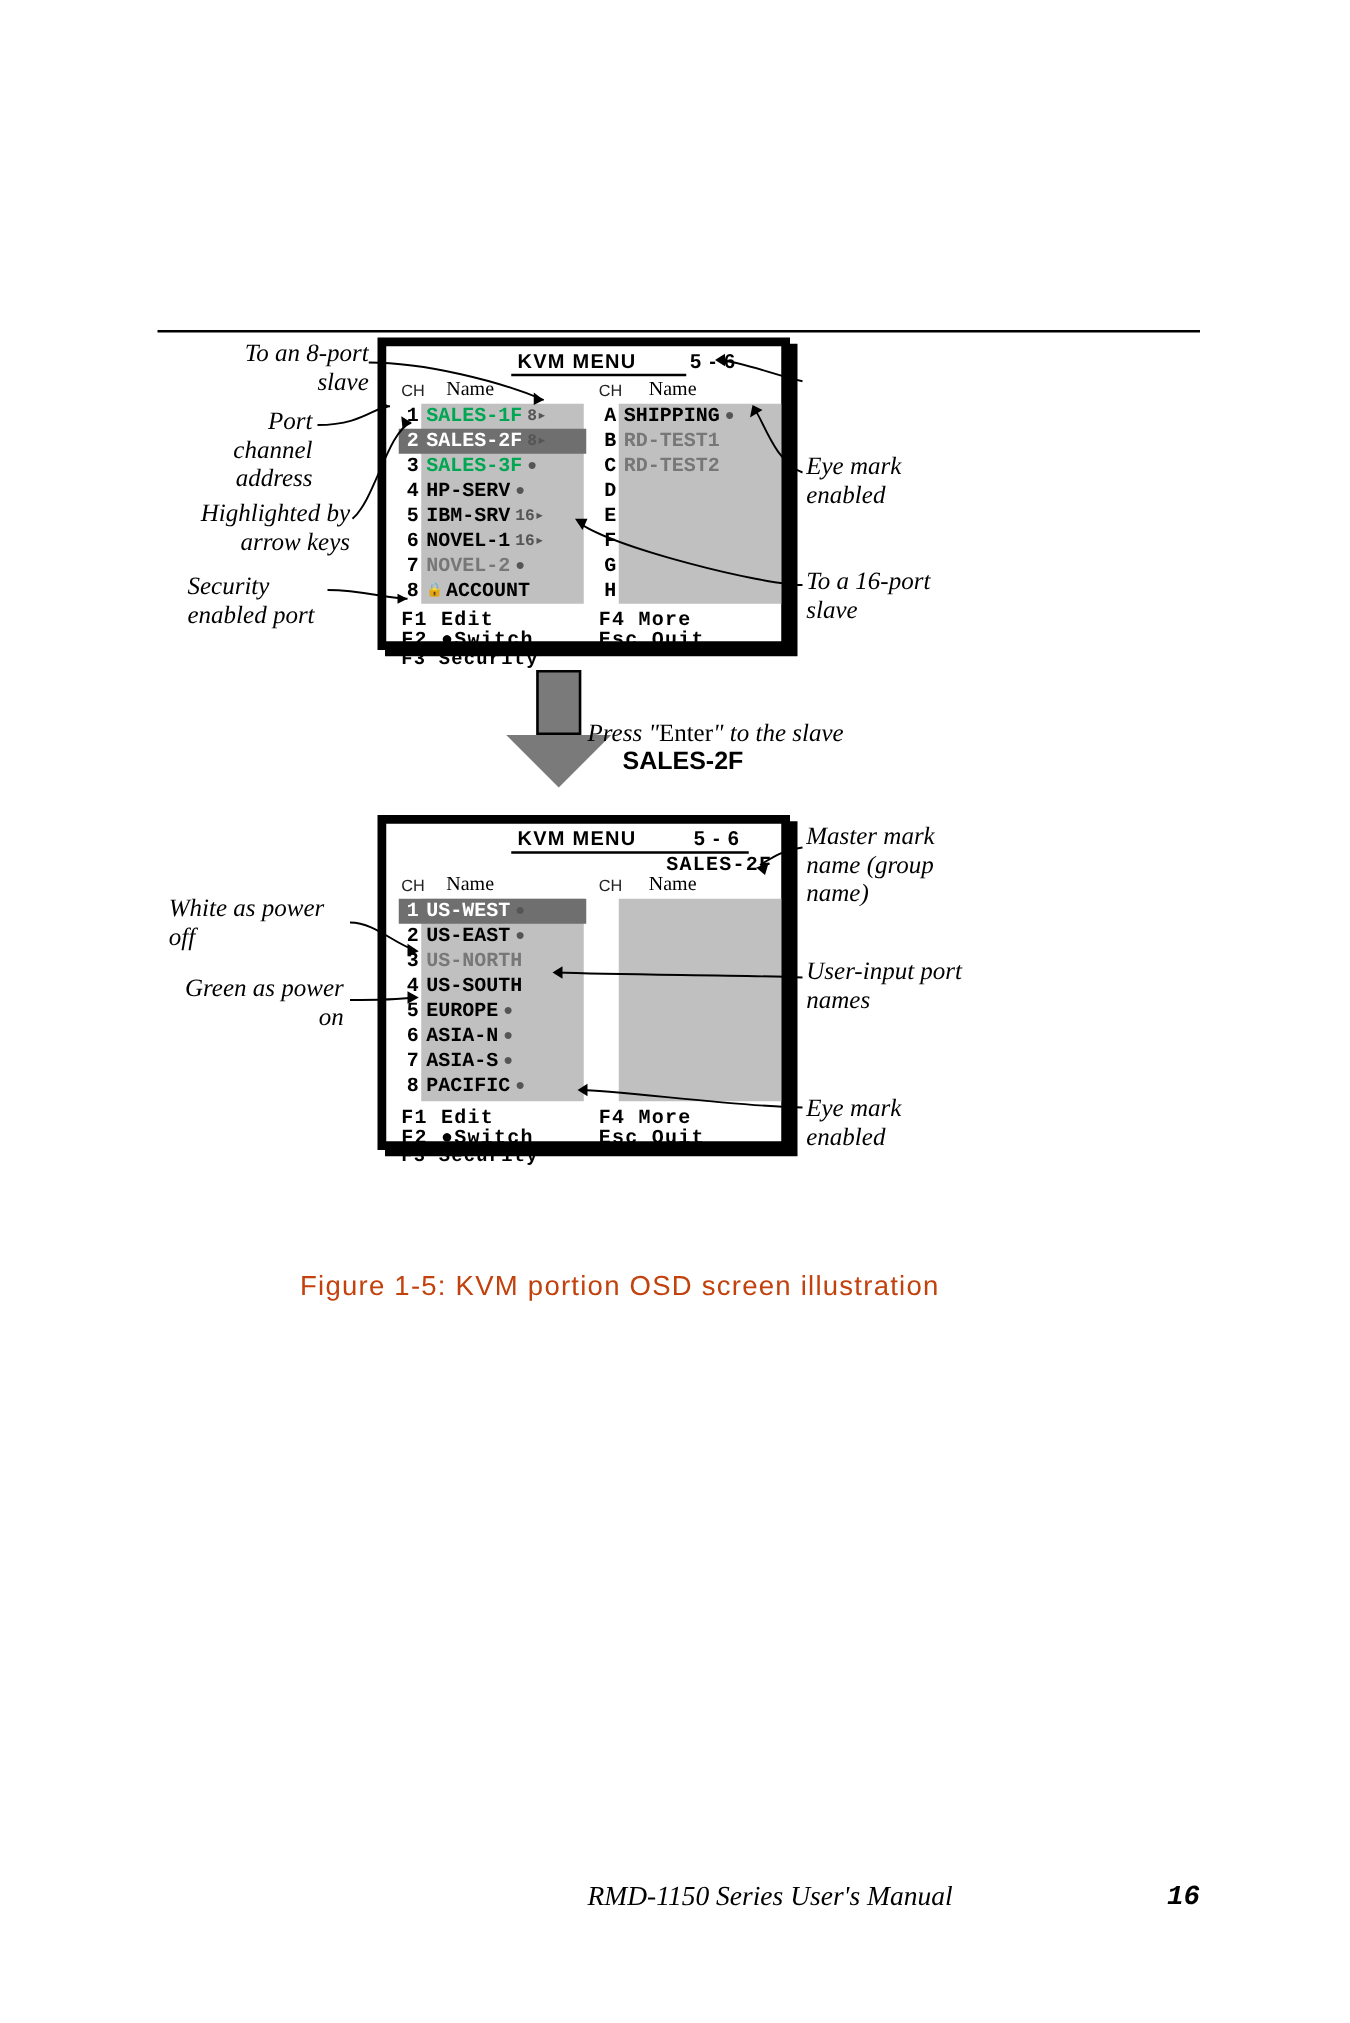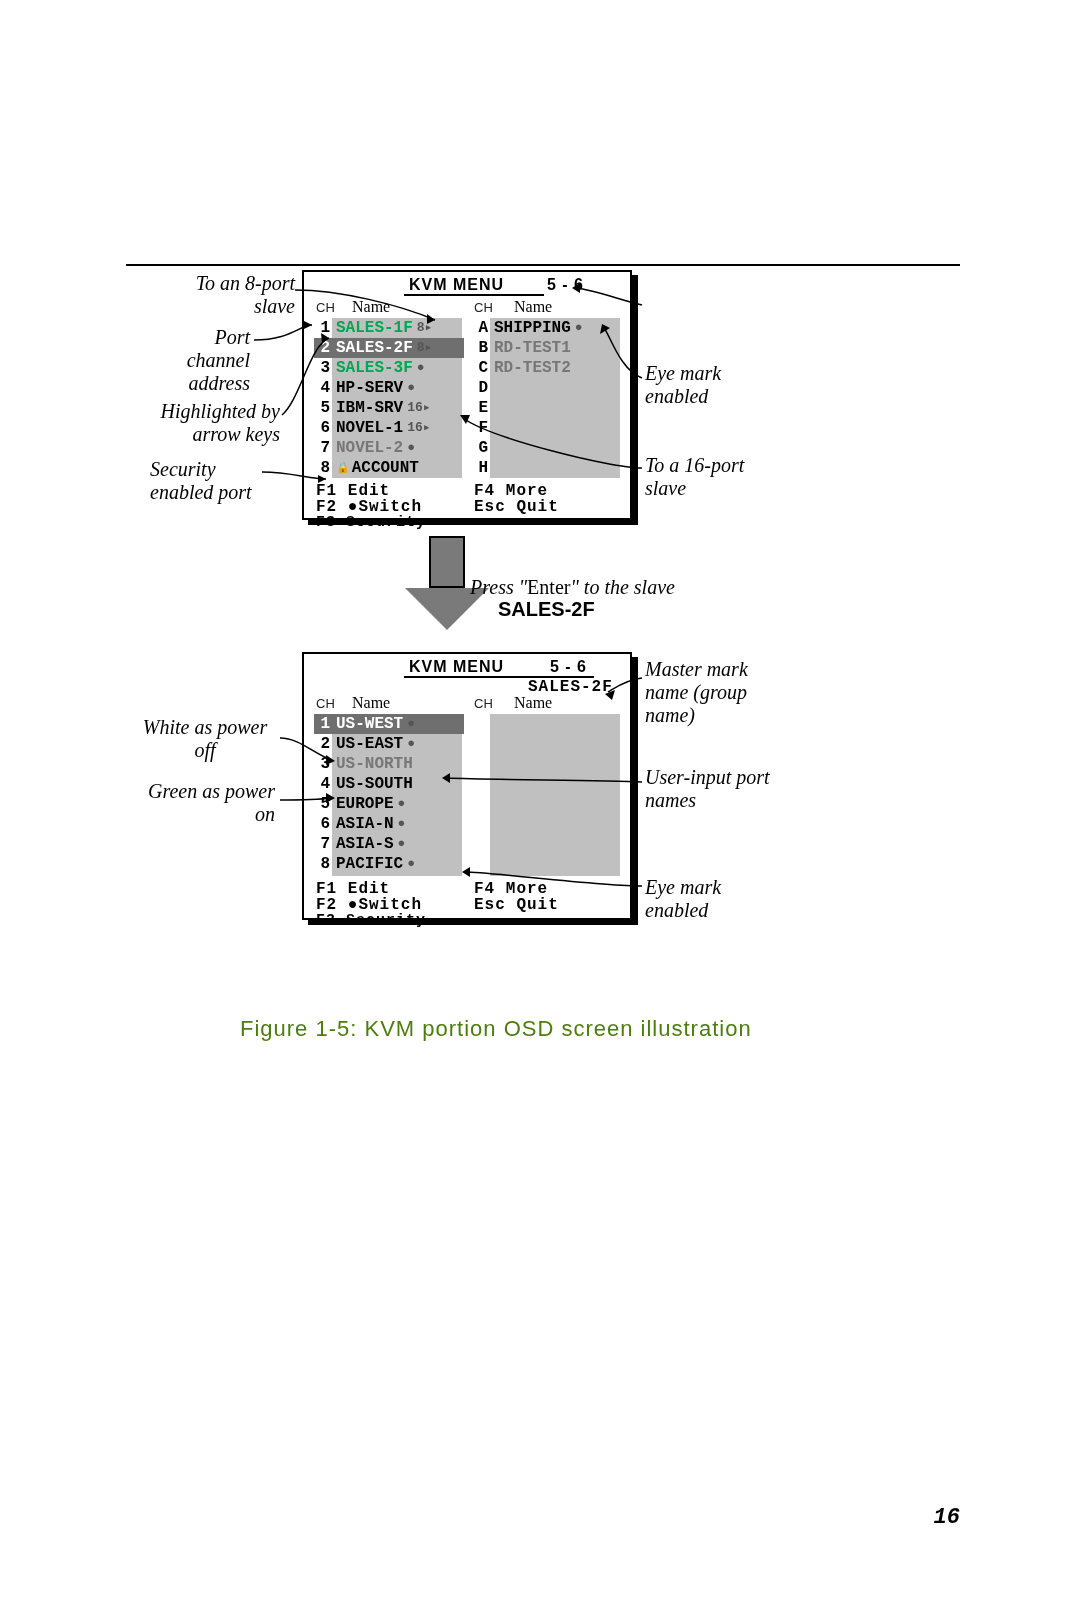--- a/index.html
+++ b/index.html
@@ -8,30 +8,30 @@
     --grey:#c0c0c0;
     --darkgrey:#6f6f6f;
   }
   *{box-sizing:border-box}
   body{margin:0;background:#fff;font-family:"Times New Roman",Times,serif;color:#000}
   .page{position:relative;width:var(--page-w);height:var(--page-h);margin:0 auto;background:#fff}
 
   .h1{position:absolute;left:126px;top:165px;right:120px;font-family:Arial,Helvetica,sans-serif;font-weight:bold;font-size:38px;line-height:1.25}
   .rule{position:absolute;left:126px;right:120px;height:2px;background:#000}
 
-  .fig-cap{position:absolute;font-family:Arial,Helvetica,sans-serif;font-size:22px;letter-spacing:1px;color:#4d7c0f}
+  .fig-cap{position:absolute;font-family:Arial,Helvetica,sans-serif;font-size:22px;letter-spacing:1px;color:#c2410c}
   .h2{position:absolute;left:185px;font-family:Arial,Helvetica,sans-serif;font-weight:bold;font-size:28px}
   .body{position:absolute;left:185px;right:120px;font-size:27px;line-height:1.35}
 
   .footer-name{position:absolute;bottom:88px;left:470px;font-style:italic;font-size:22px}
   .footer-num{position:absolute;bottom:88px;right:120px;font-family:Liberation Mono, monospace;font-weight:bold;font-style:italic;font-size:22px}
 
   
   .osd-shadow{position:absolute;background:#000}
-  .osd{position:absolute;background:#fff;border:2px solid #000000}
+  .osd{position:absolute;background:#fff;border:7px solid #000000}
   .osd .title{position:absolute;font-family:Arial,Helvetica,sans-serif;font-weight:bold;font-size:16px;letter-spacing:1px;top:4px}
   .osd .title-underline{position:absolute;height:2px;background:#000}
   .osd .label-ch{position:absolute;font-family:Arial,Helvetica,sans-serif;font-size:13px;color:#222;top:28px}
   .osd .label-name{position:absolute;font-family:Liberation Serif, serif;font-size:16px;top:26px}
   .osd .col{position:absolute;top:46px}
   .osd .row{height:20px;line-height:20px;font-family:"Courier New",monospace;font-weight:bold;font-size:16px;letter-spacing:0px;white-space:pre;color:#000;display:flex;align-items:center}
   .osd .row .ch{display:inline-block;width:16px;text-align:right;margin-right:6px;color:#000}
   .osd .row .nm{display:inline-block}
   .osd .row.sel{background:var(--darkgrey)}
   .osd .row.sel .ch,.osd .row.sel .nm{color:#fff}
@@ -113,21 +113,21 @@
 
   <div class="arrow-down" style="left:405px;top:536px">
     <div class="stem"></div>
       <div class="head"></div>
   </div>
   <div class="press" style="left:470px;top:576px">
     <span>Press "</span><span style="font-style:normal">Enter</span><span>" to the slave</span>
   </div>
   <div class="press" style="left:498px;top:598px;font-style:normal;font-weight:bold;font-family:Arial">SALES-2F</div>
 
-  <div class="callout" style="left:135px;top:716px;width:140px;text-align:center">White as power off</div>
+  <div class="callout" style="left:135px;top:716px;width:140px;text-align:left">White as power off</div>
   <div class="callout" style="left:135px;top:780px;width:140px;text-align:right">Green as power on</div>
 
   <div class="callout right" style="left:645px;top:658px;width:150px">Master mark name (group name)</div>
   <div class="callout right" style="left:645px;top:766px;width:150px">User-input port names</div>
   <div class="callout right" style="left:645px;top:876px;width:120px">Eye mark enabled</div>
 
   <div class="osd-shadow" style="left:308px;top:657px;width:330px;height:268px"></div>
   <div class="osd" id="osd2" style="left:302px;top:652px;width:330px;height:268px">
     <div class="title" style="left:105px">KVM MENU</div>
     <div class="title" style="left:246px">5 - 6</div>
@@ -183,14 +183,15 @@
       <polygon class="arrowhead" points="605,694 615,690 612,700"></polygon>
     <path d="M642,782 C600,780 500,780 445,778"></path>
       <polygon class="arrowhead" points="442,778 450,773 450,783"></polygon>
     <path d="M642,886 C600,886 490,872 465,872"></path>
       <polygon class="arrowhead" points="462,872 470,867 470,877"></polygon>
   </svg>
 
   <div class="fig-cap" style="left:240px;top:1016px">Figure 1-5: KVM portion OSD screen illustration</div>
 
 
+  <div class="footer-name">RMD-1150 Series User's Manual</div>
   <div class="footer-num">16</div>
 </div>
 
 </body></html>

